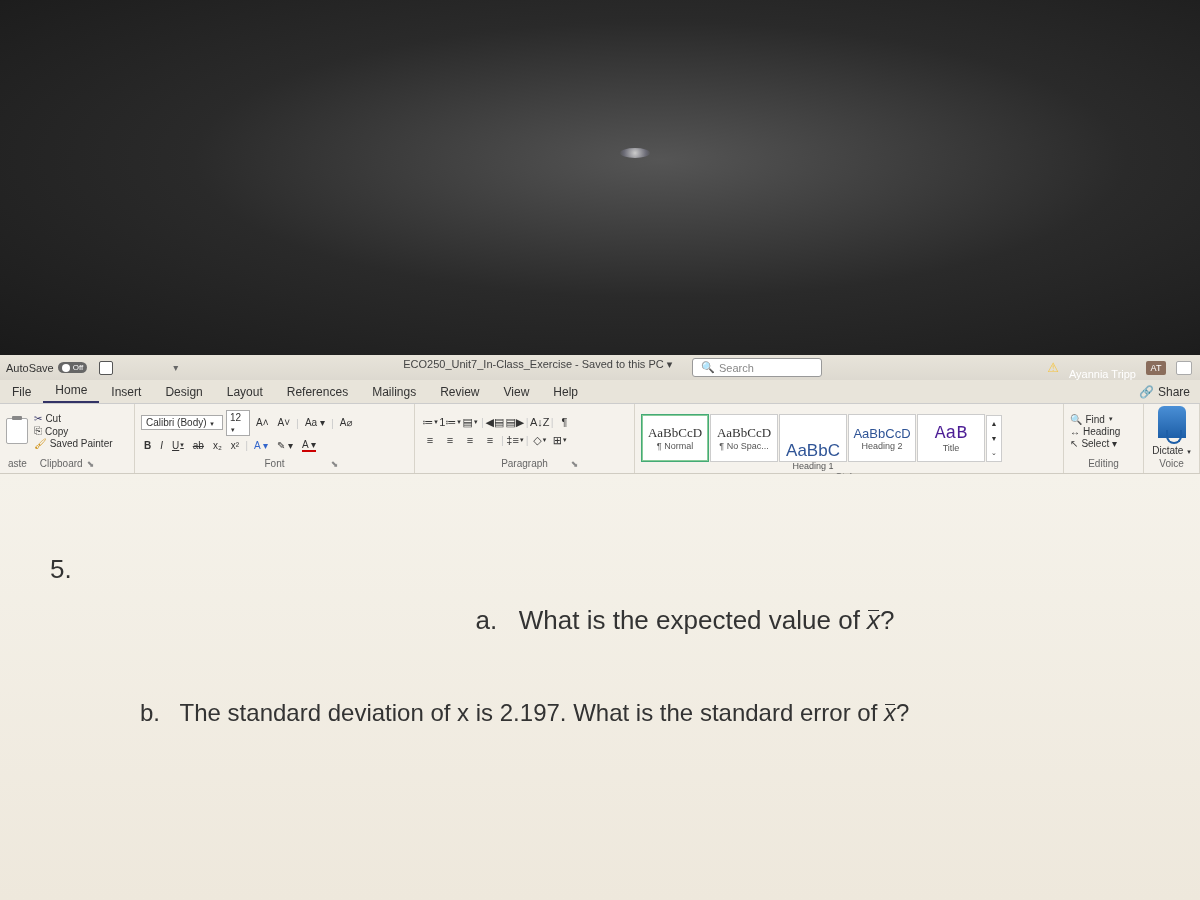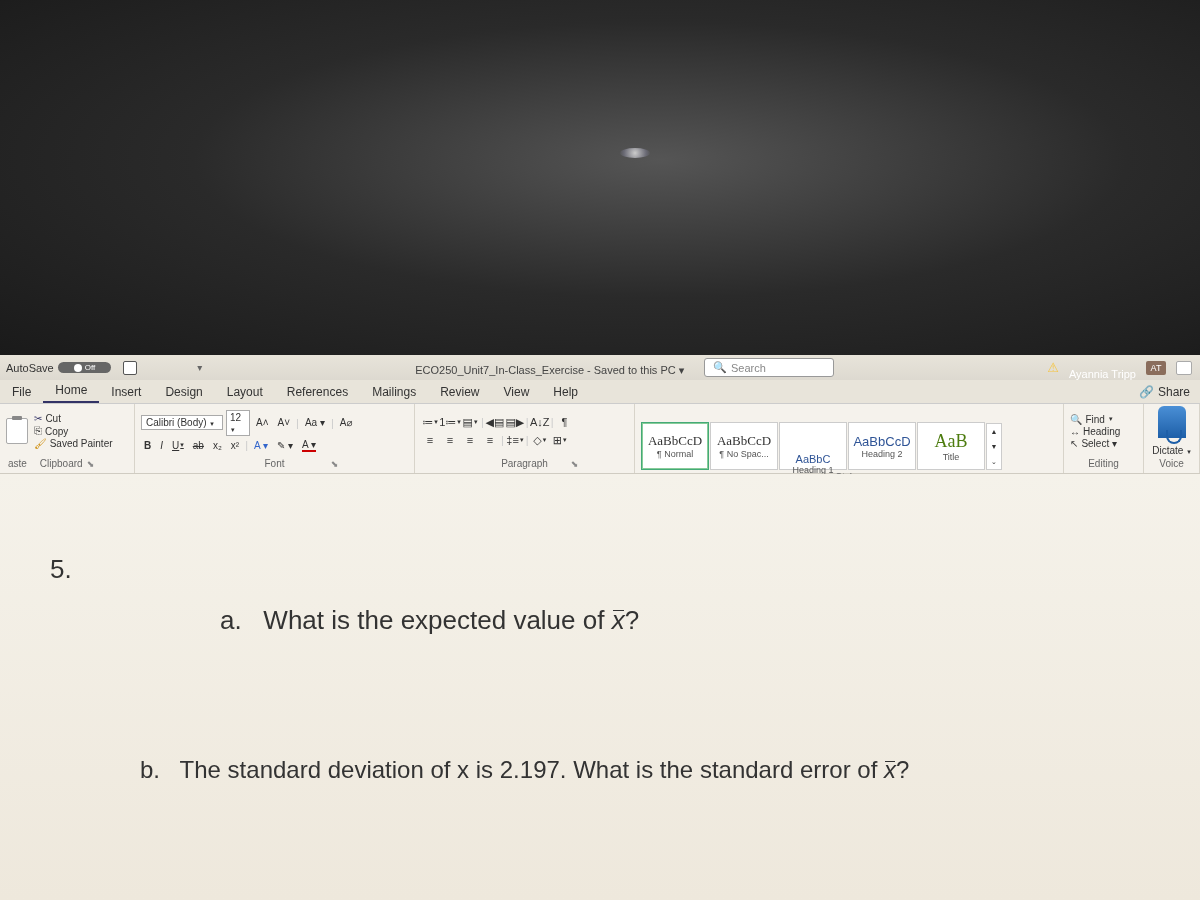--- a/index.html
+++ b/index.html
@@ -3,24 +3,24 @@
 <meta charset="utf-8">
 <style>
   * { box-sizing: border-box; margin: 0; padding: 0; font-family: 'Segoe UI', sans-serif; }
   body { background: #f0f0f0; width: 1200px; height: 900px; overflow: hidden; position: relative; }
   
   .photo-area { width: 100%; height: 355px; background: radial-gradient(ellipse at 55% 45%, #555 0%, #2a2a2a 50%, #1a1a1a 100%); display: flex; align-items: center; justify-content: center; }
   .reflection { width: 30px; height: 10px; background: radial-gradient(circle, rgba(255,255,255,0.7) 0%, rgba(200,200,255,0.2) 70%, transparent 100%); border-radius: 50%; position: relative; left: 35px; top: -25px; }
   
   .titlebar { background: linear-gradient(#e8e4da, #ddd9d0); height: 25px; display: flex; align-items: center; font-size: 11px; color: #333; }
   .autosave { display: flex; align-items: center; gap: 4px; padding: 0 6px; }
-  .autosave-toggle { background: #666; color: #fff; font-size: 8px; padding: 1px 16px; border-radius: 7px; display: inline-flex; align-items: center; gap: 3px; }
+  .autosave-toggle { background: #666; color: #fff; font-size: 8px; padding: 1px 4px; border-radius: 7px; display: inline-flex; align-items: center; gap: 3px; }
   .autosave-toggle::before { content: ''; width: 8px; height: 8px; background: #fff; border-radius: 50%; display: inline-block; }
   .save-icon { width: 14px; height: 14px; border: 1px solid #555; background: #fff; border-radius: 2px; margin-left: 6px; }
-  .title-center { flex: 1; display: flex; justify-content: center; align-items: flex-end; gap: 20px; }
+  .title-center { flex: 1; display: flex; justify-content: center; align-items: flex-start; gap: 20px; }
   .doc-title { font-size: 11px; color: #444; }
   .search-box { background: #fff; border: 1px solid #999; border-radius: 3px; padding: 2px 8px; font-size: 11px; color: #888; width: 130px; display: flex; align-items: center; gap: 4px; }
   .title-right { display: flex; align-items: center; gap: 10px; padding-right: 8px; font-size: 11px; color: #fff; }
   .warn { color: #f5c542; font-size: 13px; }
   .user-avatar { background: #8a6d5c; color: #fff; width: 20px; height: 14px; font-size: 9px; display: inline-flex; align-items: center; justify-content: center; border-radius: 2px; }
   .min-icon { width: 16px; height: 14px; border: 1px solid #aaa; background: #fff; border-radius: 2px; }
   
   .tabs { background: #e8e4da; display: flex; align-items: flex-end; height: 24px; font-size: 12px; color: #333; border-bottom: 1px solid #ccc; }
   .tab { padding: 4px 12px; cursor: pointer; }
   .tab.active { border-bottom: 2px solid #336; font-weight: 400; }
@@ -47,43 +47,43 @@
   .btn-sm { padding: 1px 3px; font-size: 10px; display: inline-flex; align-items: center; }
   .sep { color: #ccc; }
   
   .para-group { width: 220px; }
   .para-rows { display: flex; flex-direction: column; gap: 2px; }
   .para-row { display: flex; align-items: center; gap: 2px; }
   .icon-btn { width: 18px; height: 16px; display: inline-flex; align-items: center; justify-content: center; font-size: 11px; }
   .dd { font-size: 7px; margin-left: 1px; }
   
   .styles-group { flex: 1; }
-  .styles-row { display: flex; align-items: flex-end; gap: 1px; height: 64px; }
+  .styles-row { display: flex; align-items: center; gap: 1px; height: 64px; }
   .style-box { border: 1px solid #ccc; background: #fff; width: 68px; height: 48px; display: flex; flex-direction: column; align-items: center; justify-content: center; font-size: 9px; color: #555; }
   .style-box.active { border: 1px solid #4a7; box-shadow: inset 0 0 0 1px #8c9; }
   .style-sample { font-size: 13px; color: #333; font-family: 'Times New Roman', serif; }
   .style-sample.h { color: #2f5496; font-family: 'Calibri Light', sans-serif; }
-  .style-sample.title { font-size: 18px; color: #4d7c0f; font-family: Liberation Serif, serif; }
+  .style-sample.title { font-size: 18px; color: #4c1d95; font-family: Liberation Mono, monospace; }
   .style-nav { display: flex; flex-direction: column; border: 1px solid #ccc; background: #fff; }
   .style-nav > div { height: 15px; font-size: 7px; display: flex; align-items: center; justify-content: center; width: 14px; }
   
   .editing-group { width: 80px; }
   .edit-list { display: flex; flex-direction: column; gap: 1px; font-size: 10px; }
   .edit-item { display: flex; align-items: center; gap: 3px; }
   
   .voice-group { width: 56px; display: flex; flex-direction: column; align-items: center; justify-content: center; }
   .mic-icon { width: 28px; height: 32px; background: linear-gradient(180deg, #4a8fd6, #1e5fa8); border-radius: 6px 6px 0 0; position: relative; }
   .mic-icon::after { content: ''; position: absolute; bottom: -6px; left: 8px; width: 12px; height: 12px; border: 2px solid #1e5fa8; border-top: none; border-radius: 0 0 10px 10px; }
   
   .document-area { background: linear-gradient(180deg, #f5f2ea 0%, #eee8dc 100%); padding: 80px 50px 40px 50px; height: 426px; color: #333; font-family: 'Cambria', serif; position: relative; }
   .q5 { display: flex; gap: 14px; align-items: flex-start; margin-bottom: 20px; }
   .q5-num { font-size: 26px; min-width: 30px; }
   .q5-text { font-size: 26px; line-height: 1.4; }
-  .sub { margin-left: 170px; font-size: 26px; }
-  .sub-b { margin-left: 90px; margin-top: 120px; font-size: 24px; }
+  .sub { margin-left: 170px; font-size: 26px; text-align: center; }
+  .sub-b { margin-left: 90px; margin-top: 63px; font-size: 24px; }
   .xbar { position: relative; display: inline-block; font-style: italic; }
   .xbar::before { content: ''; position: absolute; top: 5px; left: 1px; right: 1px; height: 1.3px; background: currentColor; }
 </style>
 </head>
 <body>
 
 <div class="photo-area">
   <div class="reflection"></div>
 </div>
 
@@ -251,21 +251,21 @@
       <div class="styles-row">
         <div class="style-box active">
           <div class="style-sample">AaBbCcD</div>
           <div>¶ Normal</div>
         </div>
         <div class="style-box">
           <div class="style-sample">AaBbCcD</div>
           <div>¶ No Spac...</div>
         </div>
         <div class="style-box">
-          <div class="style-sample h" style="font-size:11px;margin-top:36px;">AaBbC</div>
+          <div class="style-sample h" style="font-size:17px;margin-top:36px;">AaBbC</div>
           <div>Heading 1</div>
         </div>
         <div class="style-box">
           <div class="style-sample h">AaBbCcD</div>
           <div>Heading 2</div>
         </div>
         <div class="style-box">
           <div class="style-sample title">AaB</div>
           <div>Title</div>
         </div>

